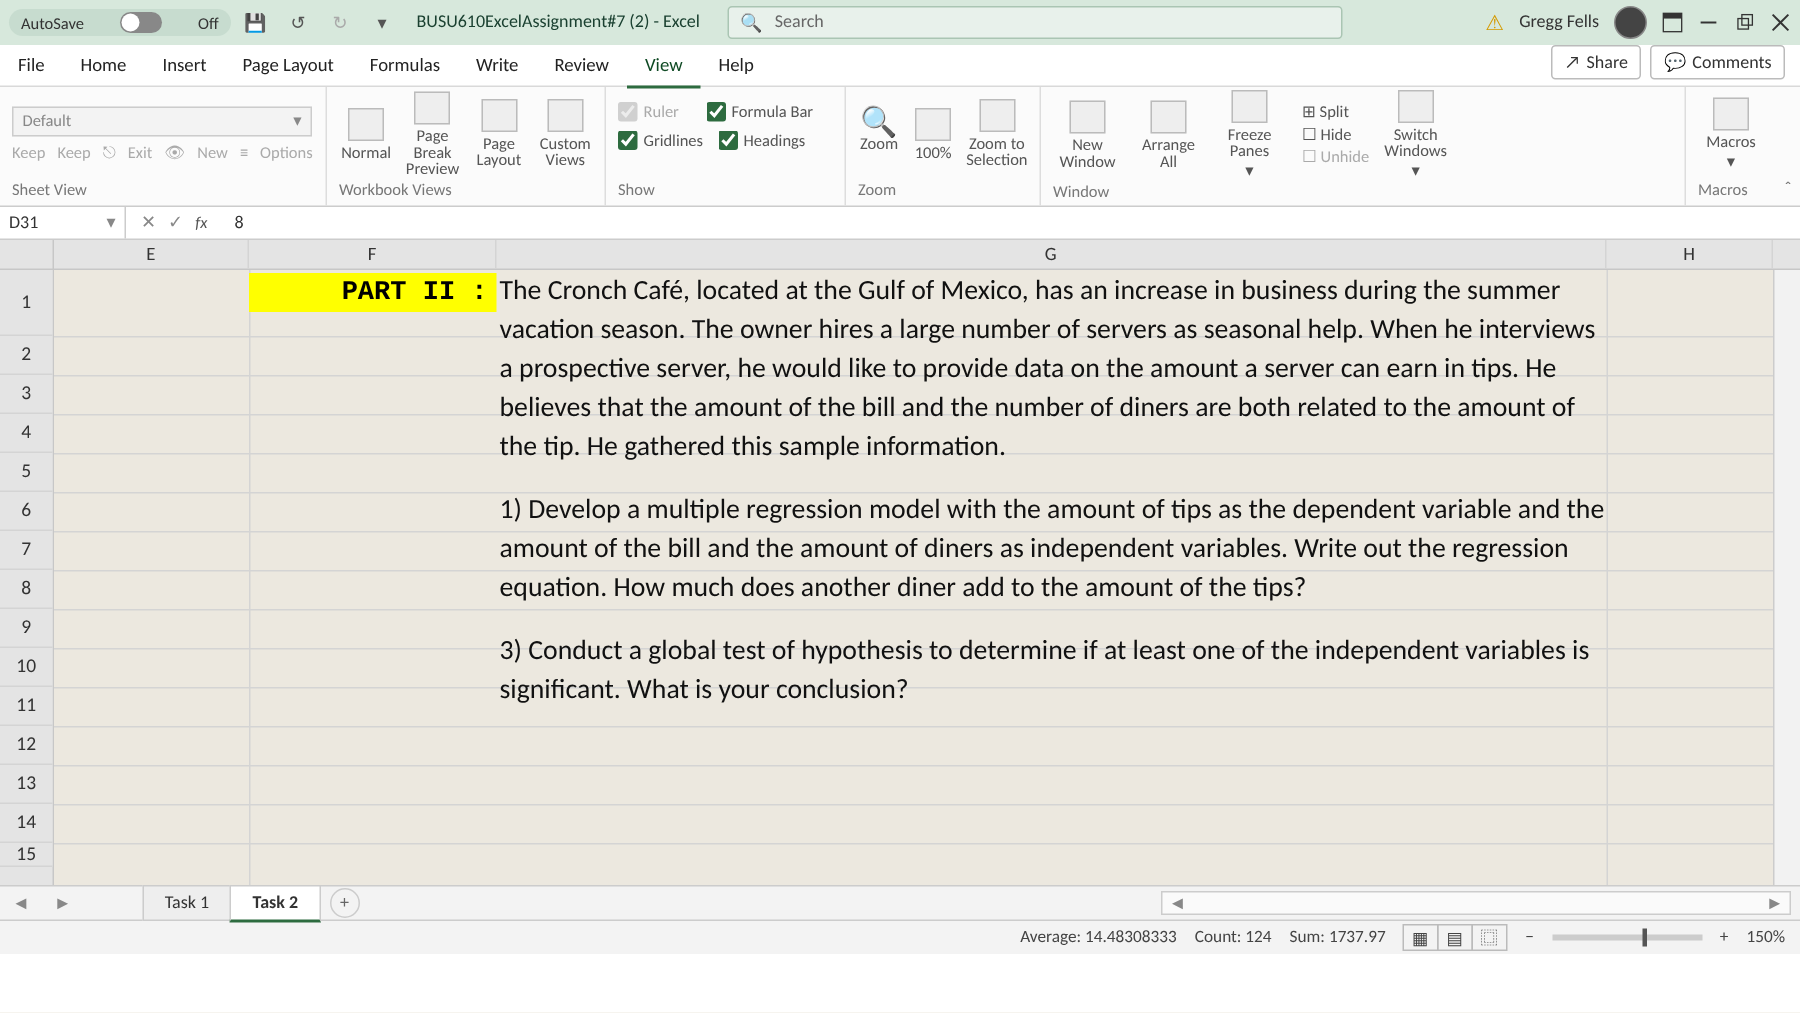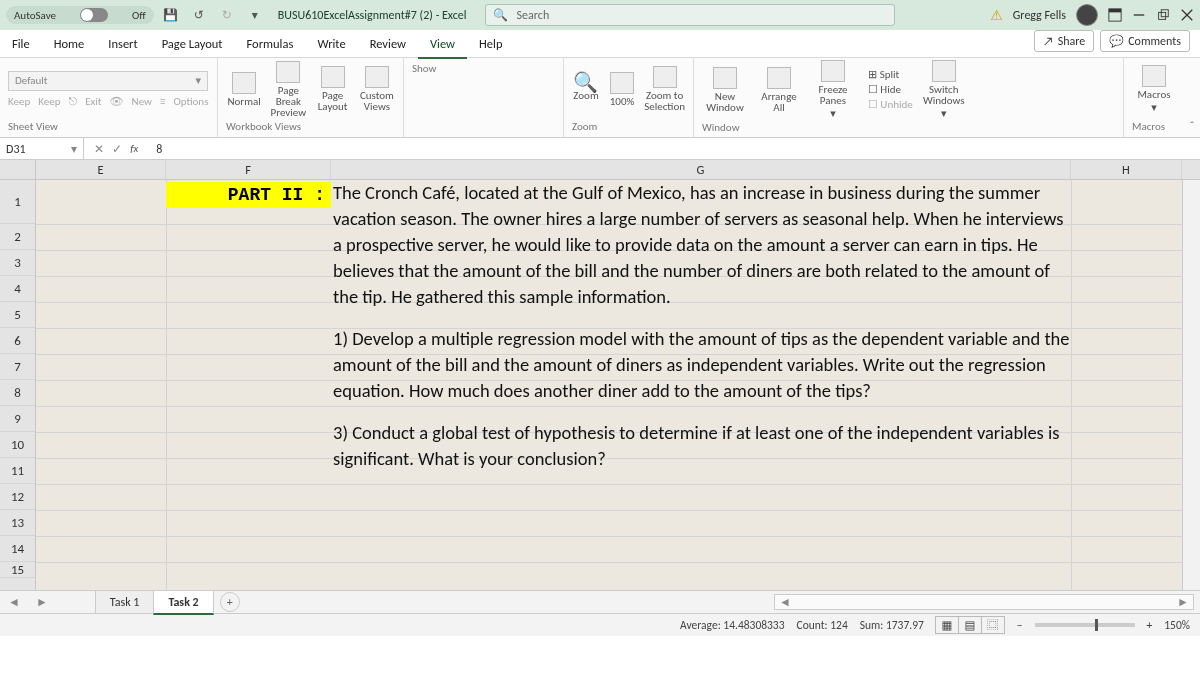--- a/index.html
+++ b/index.html
@@ -168,20 +168,42 @@
           <span>Page Layout</span>
         </div>
       <div class="vbtn">
           <div class="ic"></div>
           <span>Custom Views</span>
         </div>
     </div>
     <div class="group-label">Workbook Views</div>
   </div>
   <div class="group" style="width:160px;">
+    <div class="group-body" style="flex-direction:column;gap:6px;align-items:flex-start;padding-top:8px;">
+      <div style="display:flex;gap:18px;">
+        <label class="chk disabled">
+            <input type="checkbox" checked="" disabled="" style="">
+            <span>Ruler</span>
+          </label>
+        <label class="chk">
+            <input type="checkbox" checked="" style="">
+            <span>Formula Bar</span>
+          </label>
+      </div>
+      <div style="display:flex;gap:10px;">
+        <label class="chk">
+            <input type="checkbox" checked="" style="">
+            <span>Gridlines</span>
+          </label>
+        <label class="chk">
+            <input type="checkbox" checked="" style="">
+            <span>Headings</span>
+          </label>
+      </div>
+    </div>
     <div class="group-label">Show</div>
   </div>
   <div class="group" style="width:130px;">
     <div class="group-body">
       <div class="vbtn">
           <span style="font-size:20px;">🔍</span>
           <span>Zoom</span>
         </div>
       <div class="vbtn">
           <div class="ic"></div>

